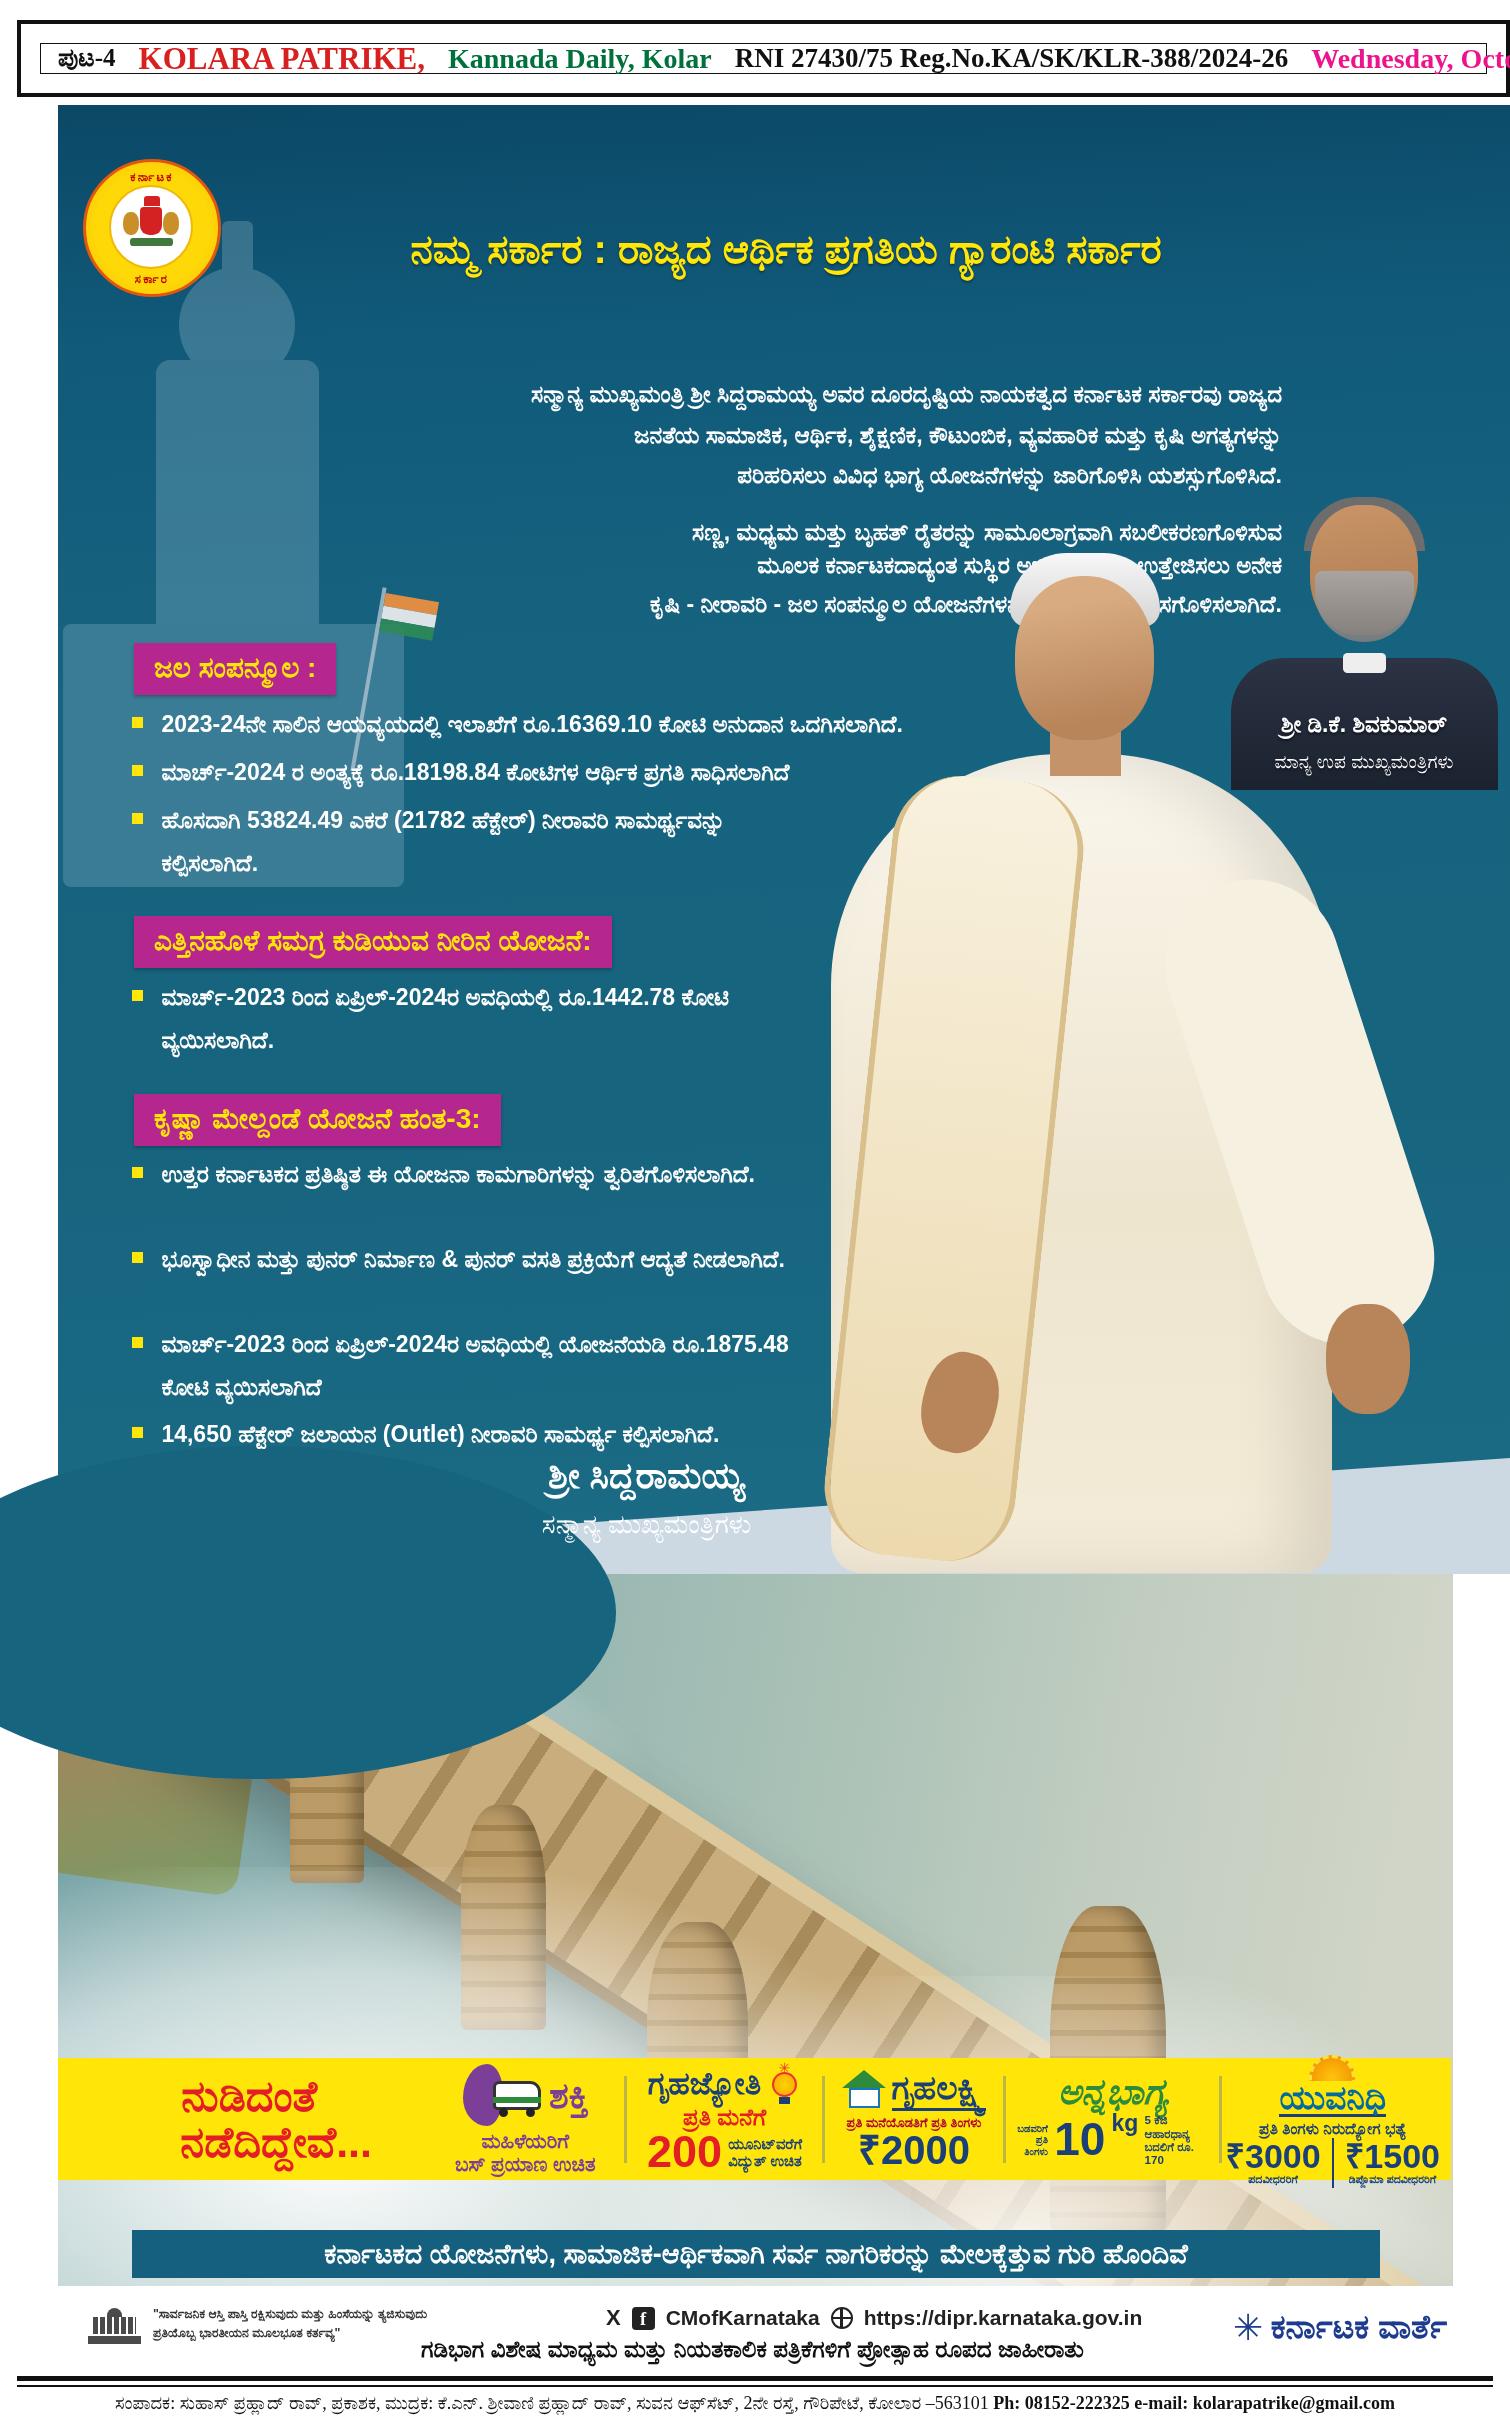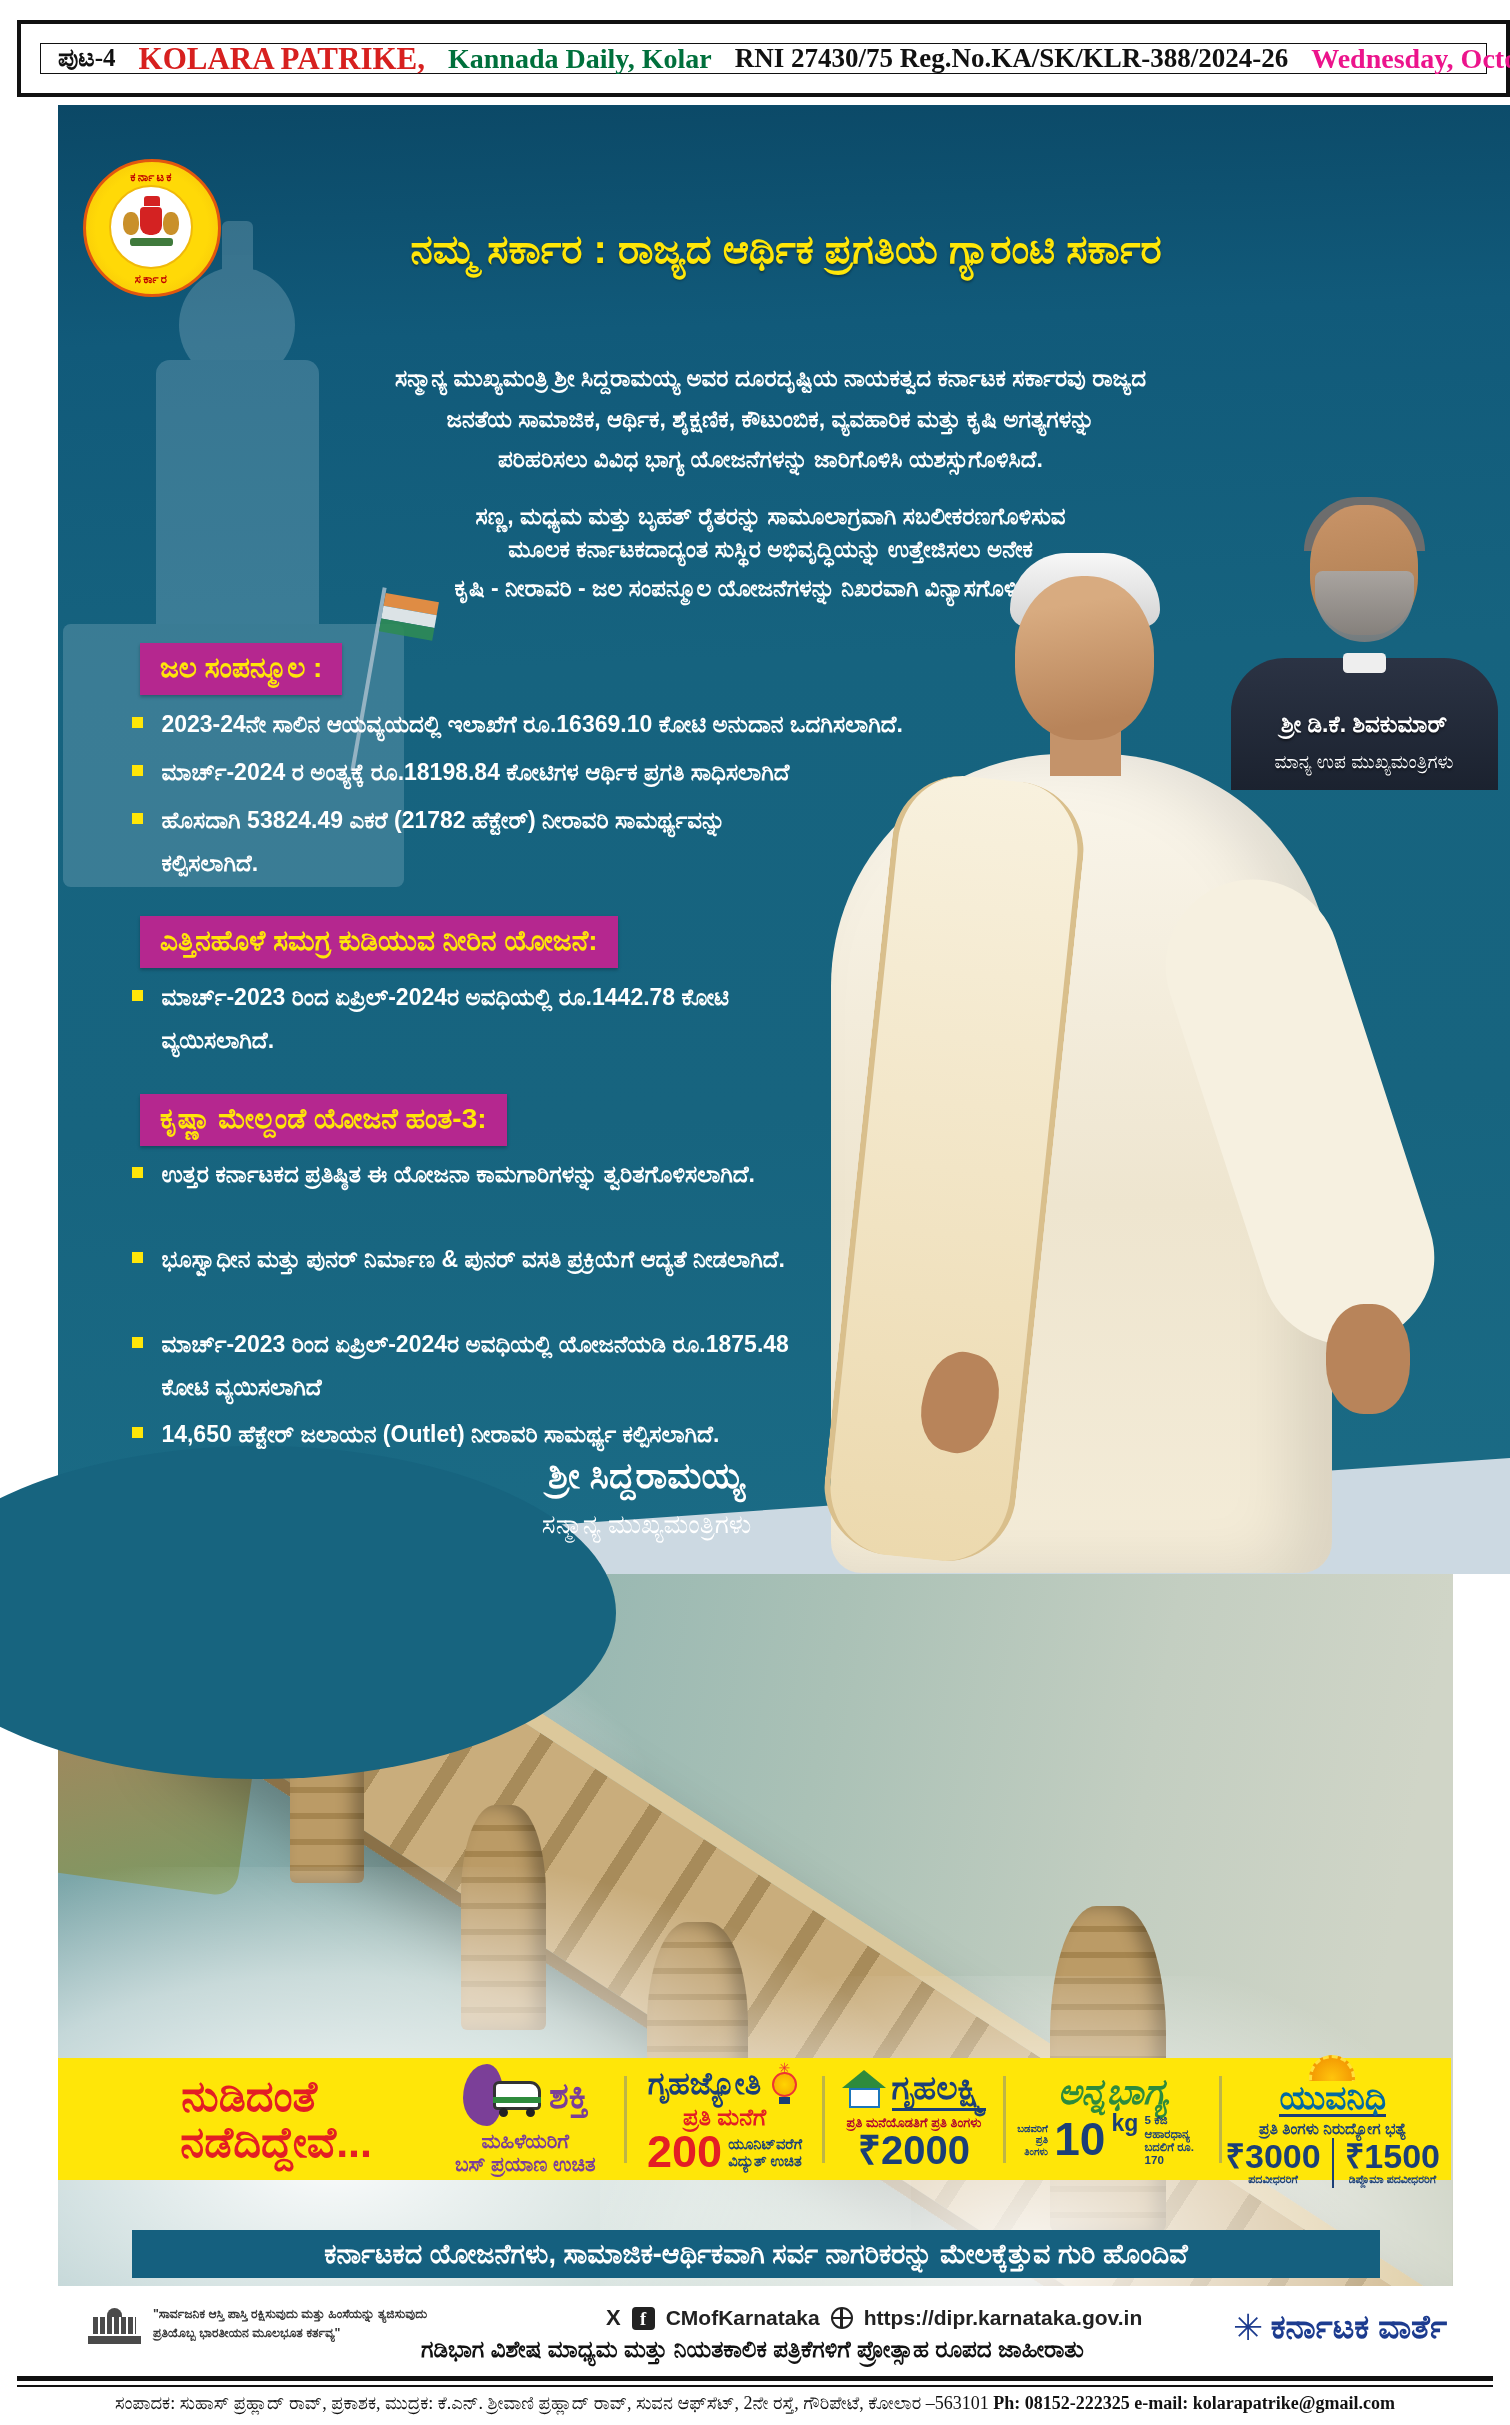--- a/index.html
+++ b/index.html
@@ -47,25 +47,25 @@
   .emblem-crown{position:absolute;left:33px;top:9.3px;width:15.5px;height:9.3px;background:#d42222;border-radius:3.1px 3.1px 0 0;}
   .emblem-base{position:absolute;left:18.6px;top:51px;width:43px;height:7.7px;background:#3f7a3c;border-radius:3.1px;}
   .emblem-top-t{position:absolute;left:0;right:0;top:7.7px;text-align:center;color:#c00000;
           font-size:11.6px;font-weight:bold;letter-spacing:2.3px;}
   .emblem-bot-t{position:absolute;left:0;right:0;bottom:7.7px;text-align:center;color:#c00000;
           font-size:11.6px;font-weight:bold;letter-spacing:2.3px;}
 
   
   .ad-title{position:absolute;left:178px;top:122px;width:1100px;text-align:center;color:#ffe608;
           font-size:40px;font-weight:bold;z-index:2;text-shadow:0 1.5px 2.3px rgba(0,0,0,.35);}
-  .intro-line{position:absolute;left:201px;width:1023px;text-align:center;color:#fff;
-          font-size:23px;font-weight:600;z-index:2;}
-
-  
-  .sec-h{position:absolute;left:82px;background:#b5278f;color:#ffe608;font-weight:bold;
+  .intro-line{position:absolute;left:201px;width:1023px;text-align:right;color:#fff;
+          font-size:23px;font-weight:600;z-index:2;margin-top:16px;}
+
+  
+  .sec-h{position:absolute;left:76px;background:#b5278f;color:#ffe608;font-weight:bold;
           font-size:28px;padding:9.3px 20px;z-index:4;box-shadow:0 1.5px 3.1px rgba(0,0,0,.25);}
   .bullet{position:absolute;left:74px;color:#fff;font-size:23px;font-weight:600;line-height:1.85;
           padding-left:29.4px;z-index:4;}
   .bullet .sq{position:absolute;left:0;top:14px;width:11px;height:11px;background:#ffe608;display:block;}
 
   
   .cm{position:absolute;left:682px;top:333px;width:635px;height:1135px;z-index:2;}
   .cm-hair{position:absolute;left:270px;top:115px;width:150px;height:74px;
           background:linear-gradient(#f7f7f7,#d4d4d4);border-radius:75px 75px 23px 23px;}
   .cm-head{position:absolute;left:275px;top:138px;width:139px;height:164px;

